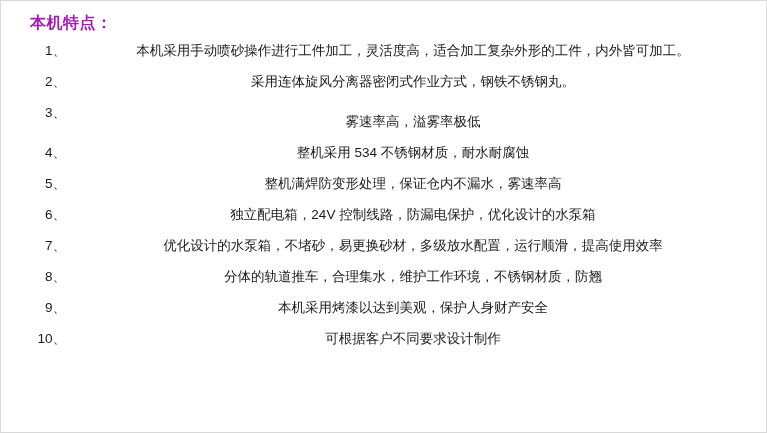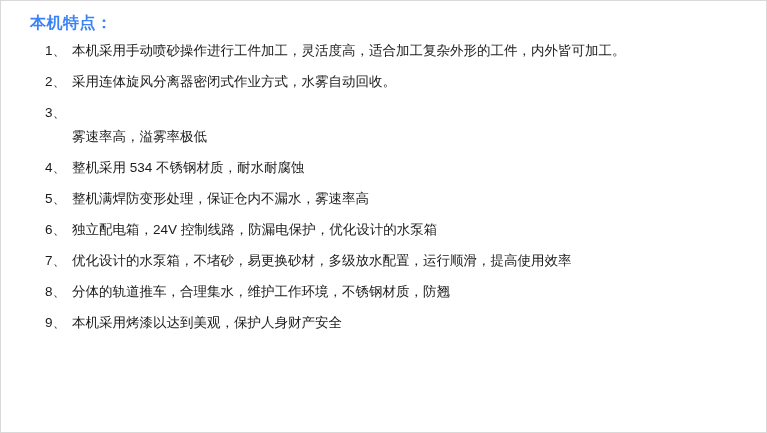--- a/index.html
+++ b/index.html
@@ -21,21 +21,21 @@
     box-sizing: border-box;
     border: 1px solid #d9d9d9;
     background: #ffffff;
   }
   .title {
     position: absolute;
     left: 29px;
     top: 12px;
     font-size: 16px;
     font-weight: bold;
-    color: #3b82f6;
+    color: #a21caf;
     letter-spacing: 0.5px;
   }
   .list {
     position: absolute;
     left: 29px;
     top: 40px;
     right: 12px;
   }
   .item {
     display: flex;
@@ -48,24 +48,25 @@
   .item .num {
     flex: 0 0 auto;
     width: 42px;
     text-align: right;
     padding-right: 6px;
     box-sizing: border-box;
     white-space: nowrap;
   }
   .item .txt {
     flex: 1 1 auto;
+    text-align: center;
   }
   .item .txt .l2 {
     display: block;
-    margin-top: 24px;
+    margin-top: 9px;
   }
 </style>
 </head>
 <body>
 
 <div class="page">
 
   <div class="title">本机特点：</div>
 
   <div class="list">
@@ -73,21 +74,21 @@
     <div class="item">
       <span class="num">1、</span>
       <span class="txt">
         <span>本机采用手动喷砂操作进行工件加工，灵活度高，适合加工复杂外形的工件，内外皆可加工。</span>
       </span>
     </div>
 
     <div class="item">
       <span class="num">2、</span>
       <span class="txt">
-        <span>采用连体旋风分离器密闭式作业方式，水雾自动回收。</span>
+        <span>采用连体旋风分离器密闭式作业方式，钢铁不锈钢丸。</span>
       </span>
     </div>
 
     <div class="item">
       <span class="num">3、</span>
       <span class="txt">
         <span class="l2">雾速率高，溢雾率极低</span>
       </span>
     </div>
 
@@ -126,16 +127,22 @@
       </span>
     </div>
 
     <div class="item">
       <span class="num">9、</span>
       <span class="txt">
         <span>本机采用烤漆以达到美观，保护人身财产安全</span>
       </span>
     </div>
 
+    <div class="item">
+      <span class="num">10、</span>
+      <span class="txt">
+        <span>可根据客户不同要求设计制作</span>
+      </span>
+    </div>
 
 
   </div>
 </div>
 
 </body></html>

